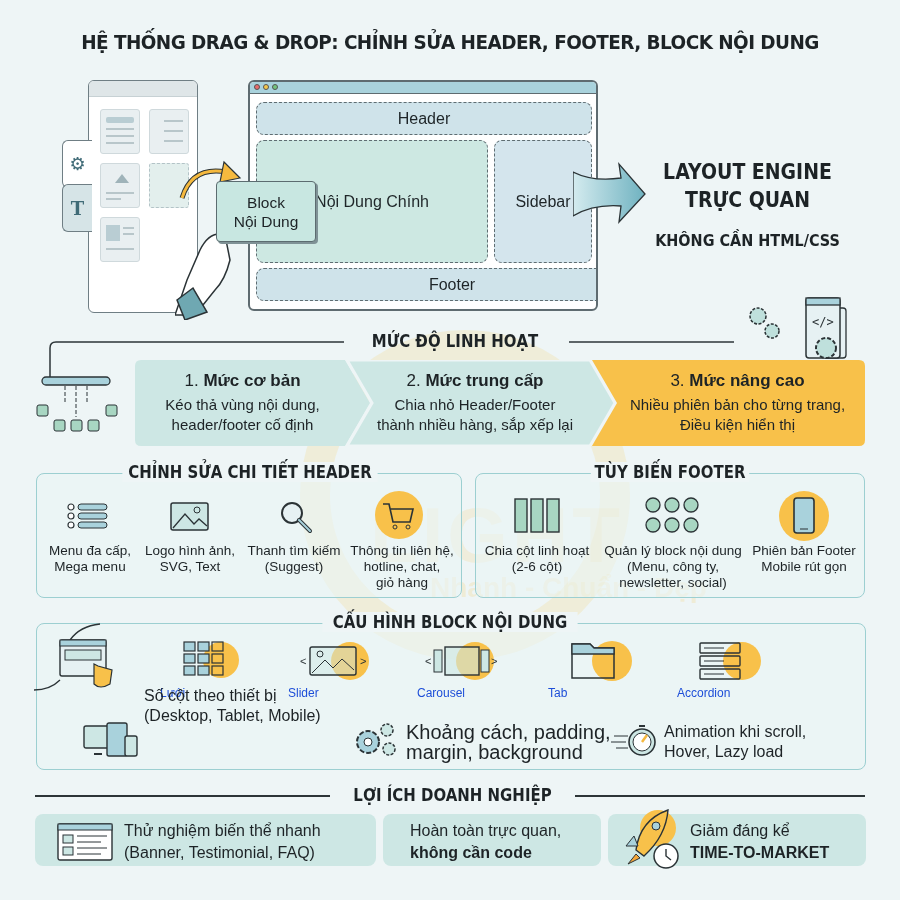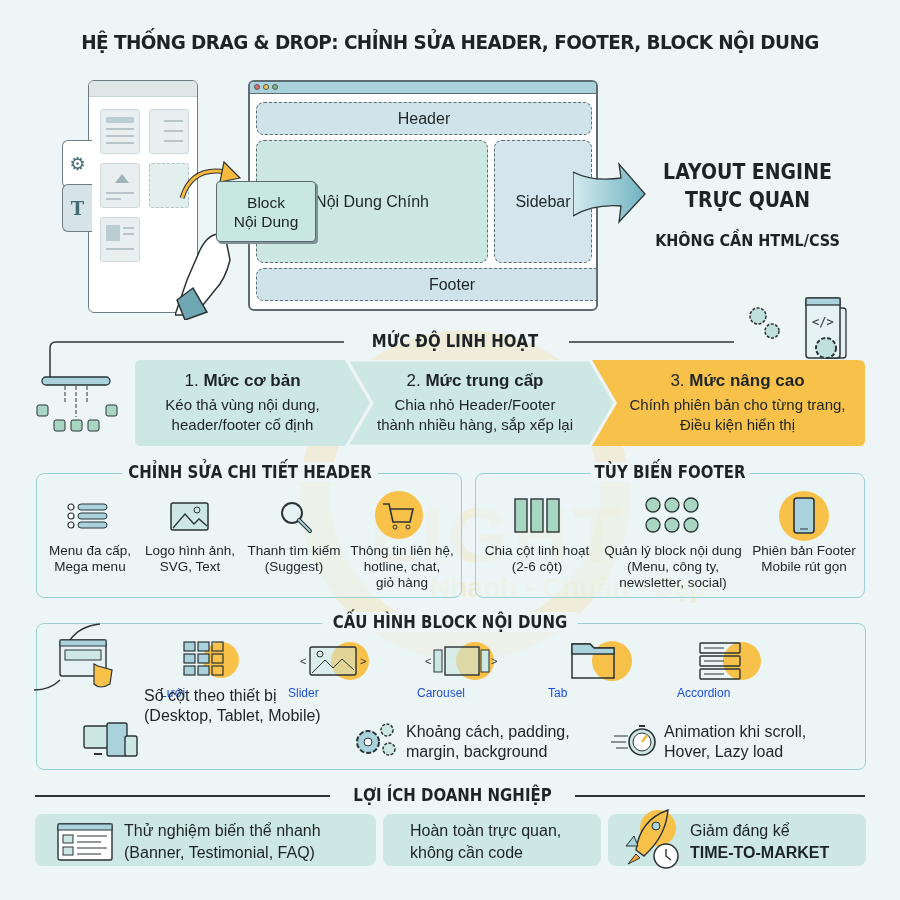--- a/index.html
+++ b/index.html
@@ -163,21 +163,21 @@
   <div>Kéo thả vùng nội dung,</div>
     <div>header/footer cố định</div>
 </div>
 <div class="abs level" style="left:365px;width:220px">
   <div class="lt"><span>2.</span> <b>Mức trung cấp</b></div>
   <div>Chia nhỏ Header/Footer</div>
     <div>thành nhiều hàng, sắp xếp lại</div>
 </div>
 <div class="abs level" style="left:615px;width:245px">
   <div class="lt"><span>3.</span> <b>Mức nâng cao</b></div>
-  <div>Chính phiên bản cho từng trang,</div>
+  <div>Nhiều phiên bản cho từng trang,</div>
     <div>Điều kiện hiển thị</div>
 </div>
 
 <div class="abs card" style="left:36px;top:473px;width:426px;height:125px"></div>
 <div class="abs sec" style="left:105px;top:462px;width:290px;background:#eef5f6">CHỈNH SỬA CHI TIẾT HEADER</div>
 
 <svg class="abs" style="left:67px;top:503px" width="42" height="26">
   <circle cx="4" cy="4" r="3" fill="#fff" stroke="#2b3336" stroke-width="1.2"></circle>
     <rect x="11" y="1" width="29" height="6" rx="3" fill="#a9d2dc" stroke="#2b3336"></rect>
   <circle cx="4" cy="13" r="3" fill="#fff" stroke="#2b3336" stroke-width="1.2"></circle>
@@ -334,21 +334,21 @@
     <div>Số cột theo thiết bị</div>
     <div>(Desktop, Tablet, Mobile)</div>
   </div>
 
 <svg class="abs" style="left:352px;top:722px" width="48" height="36">
   <circle cx="16" cy="20" r="11" fill="#a9d2dc" stroke="#2b3336" stroke-width="2" stroke-dasharray="5 2"></circle>
     <circle cx="16" cy="20" r="4" fill="#fff" stroke="#2b3336"></circle>
   <circle cx="35" cy="8" r="6" fill="#cde7e4" stroke="#2b3336" stroke-width="1.5" stroke-dasharray="3 1.5"></circle>
   <circle cx="37" cy="27" r="6" fill="#cde7e4" stroke="#2b3336" stroke-width="1.5" stroke-dasharray="3 1.5"></circle>
 </svg>
-<div class="abs" style="left:406px;top:722px;font-size:16px;line-height:20px">
+<div class="abs" style="left:406px;top:722px;font-size:20px;line-height:20px">
     <div>Khoảng cách, padding,</div>
     <div>margin, background</div>
   </div>
 
 <svg class="abs" style="left:610px;top:722px" width="50" height="36">
   <g stroke="#2b3336">
       <line x1="4" y1="14" x2="18" y2="14"></line>
       <line x1="1" y1="20" x2="16" y2="20"></line>
       <line x1="6" y1="26" x2="18" y2="26"></line>
     </g>
@@ -380,21 +380,21 @@
     </g>
 </svg>
 <div class="ben-t" style="left:124px;top:820px">
     <div>Thử nghiệm biến thể nhanh</div>
     <div>(Banner, Testimonial, FAQ)</div>
   </div>
 
 <div class="abs ben" style="left:383px;width:218px"></div>
 <div class="ben-t" style="left:410px;top:820px">
     <div>Hoàn toàn trực quan,</div>
-    <div style="font-weight:normal">không cần code</div>
+    <div style="font-weight:bold">không cần code</div>
   </div>
 
 <div class="abs ben" style="left:608px;width:258px"></div>
 <svg class="abs" style="left:620px;top:806px" width="64" height="64">
   <circle cx="38" cy="22" r="18" fill="#f8c14a"></circle>
   <path d="M16 44 Q20 14 48 4 Q46 30 24 50 Z" fill="#f8c14a" stroke="#2b3336" stroke-width="1.4"></path>
   <circle cx="36" cy="20" r="4" fill="#a9d2dc" stroke="#2b3336"></circle>
   <path d="M18 40 L6 40 L14 30 Z" fill="#a9d2dc" stroke="#2b3336"></path>
   <path d="M16 48 L8 58 L20 52 Z" fill="#f5a83a" stroke="#2b3336"></path>
   <circle cx="46" cy="50" r="12" fill="#fff" stroke="#2b3336" stroke-width="1.5"></circle>

